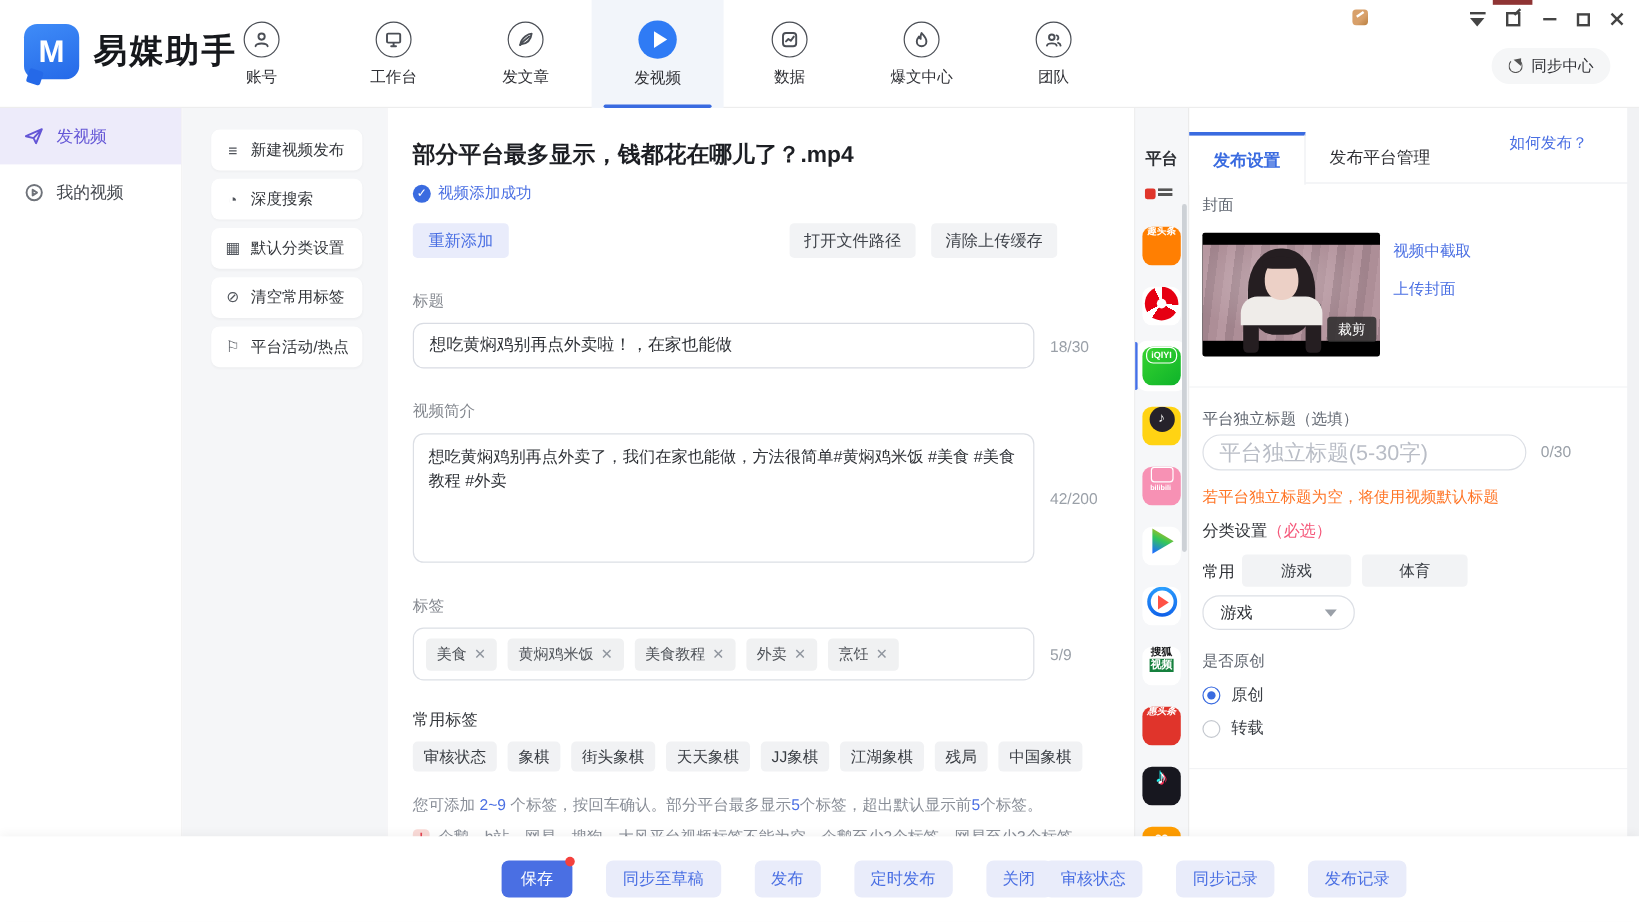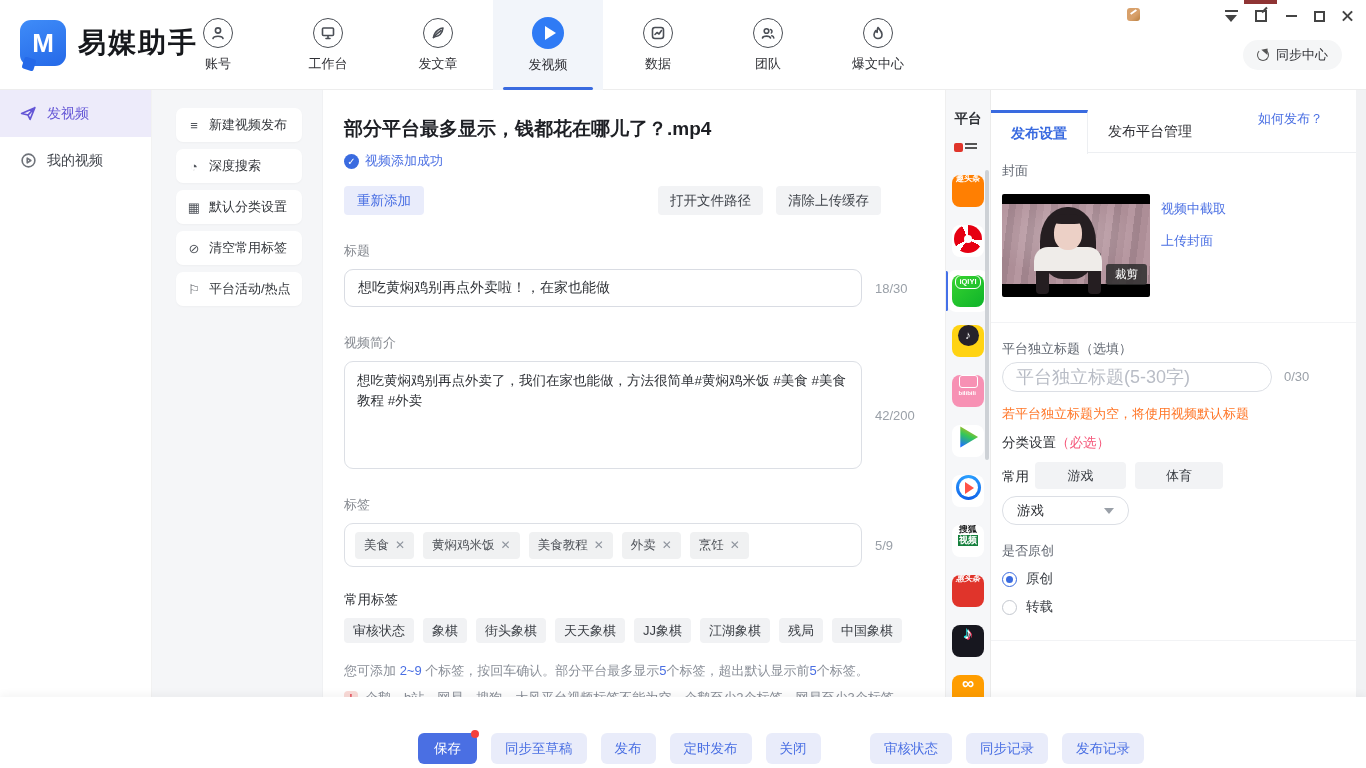--- a/index.html
+++ b/index.html
@@ -83,21 +83,21 @@
   #common-tags-row{margin-top:24px;display:flex;align-items:center;gap:9px;flex-wrap:wrap;width:560px;}
   #common-tags-label{font-size:13.5px;color:#33363b;margin-right:2px;}
   .ctag{background:#f1f2f4;border-radius:4px;height:25px;display:flex;align-items:center;padding:0 9px;font-size:13px;color:#3a3e44;cursor:pointer;}
   #hint1{margin-top:19px;font-size:13px;color:#8a8f98;}
   #hint1 .hl{color:#4a6fe3;}
   #hint2{margin-top:9px;display:flex;align-items:center;gap:7px;font-size:13px;color:#8a8f98;}
   .warn-ic{width:14px;height:14px;border-radius:4px;background:#fadbd8;color:#e64552;font-weight:bold;font-size:10px;display:flex;align-items:center;justify-content:center;flex:none;}
 
   
   #platform-col{position:absolute;left:945px;top:90px;width:45px;height:607px;background:#f6f7f9;border-left:1px solid #efefef;overflow:hidden;}
-  #platform-title{margin-top:20px;text-align:center;font-size:13.5px;color:#2e3136;font-weight:bold;}
+  #platform-title{margin-top:34px;text-align:center;font-size:13.5px;color:#2e3136;font-weight:bold;}
   #p-scrollbar{position:absolute;right:1px;top:80px;width:4px;height:290px;background:#cdd1d6;border-radius:2px;}
   .p-list{margin-top:10px;display:flex;flex-direction:column;align-items:center;}
   .p-item{width:42px;height:42px;margin-bottom:8px;display:flex;align-items:center;justify-content:center;position:relative;cursor:pointer;flex:none;}
   .p-item.selected{background:#fff;border-radius:9px;}
   .p-item.selected::before{content:"";position:absolute;left:-2px;top:1px;bottom:1px;width:3px;background:#4470e8;border-radius:2px;}
   .p-ic{width:32px;height:32px;border-radius:8px;display:flex;flex-direction:column;align-items:center;overflow:hidden;}
   .g1,.g2{font-style:normal;line-height:1;}
   .p-partial{height:18px;margin-bottom:14px;}
   .p-partial .p-ic{width:28px;height:14px;border-radius:0;flex-direction:row;gap:2px;background:transparent;}
   .p-partial .g1{width:9px;height:9px;background:#e0352b;border-radius:2px;}
@@ -169,21 +169,21 @@
   #orig-label{position:absolute;left:11px;top:452px;font-size:13px;color:#606670;}
   .radio-row{position:absolute;left:11px;display:flex;align-items:center;gap:9px;font-size:13.5px;color:#3a3e44;cursor:pointer;}
   #radio-1{top:480px;} #radio-2{top:508px;}
   .radio{width:15px;height:15px;border-radius:50%;border:1px solid #c4c8cf;background:#fff;display:flex;align-items:center;justify-content:center;}
   .radio.checked{border-color:#3a6be0;}
   .radio.checked::after{content:"";width:7px;height:7px;border-radius:50%;background:#3a6be0;}
   #page-scrollbar{position:absolute;right:0;top:90px;width:10px;height:607px;background:#f1f2f4;}
 
   
   #footer{position:absolute;left:0;top:697px;width:1366px;height:71px;background:#fff;box-shadow:0 -3px 8px rgba(0,0,0,0.045);z-index:20;}
-  .fgroup{position:absolute;top:36px;display:flex;gap:14px;justify-content:flex-end;}
+  .fgroup{position:absolute;top:20px;display:flex;gap:28px;justify-content:flex-end;}
   #fgroup-left{left:418px;} #fgroup-right{left:870px;}
   .fbtn{height:31px;padding:0 14px;border-radius:6px;background:#e9ecfa;color:#4a6fe3;font-size:13.5px;border:none;cursor:pointer;position:relative;font-family:inherit;}
   .fbtn.primary{background:#4a6fe3;color:#fff;padding:0 16px;}
   .fbtn.badged::after{content:"";position:absolute;right:-2px;top:-3px;width:8px;height:8px;border-radius:50%;background:#f4413d;}
 </style>
 </head>
 <body>
 
 <div id="topbar">
   <div id="red-strip"></div>
@@ -251,35 +251,35 @@
         <svg class="nav-svg" viewBox="0 0 16 16">
             <rect x="2.5" y="2.5" width="11" height="11" rx="2.5"></rect>
             <path d="M5 9.5 L7 7.5 L9 9 L11.5 5.5"></path>
           </svg>
       </div>
       <div class="nav-lbl">数据</div>
     </div>
     <div class="nav-item">
       <div class="nav-ic">
         <svg class="nav-svg" viewBox="0 0 16 16">
+            <path d="M8 2.5 C9.5 4.5 12 6.5 12 9.5 C12 12 10.2 13.5 8 13.5 C5.8 13.5 4 12 4 9.5 C4 7.8 5 6.5 5.8 5.5 C6 6.5 6.5 7 7.2 7.3 C7 5.5 7.3 3.8 8 2.5 Z"></path>
+          </svg>
+      </div>
+      <div class="nav-lbl">爆文中心</div>
+    </div>
+    <div class="nav-item">
+      <div class="nav-ic">
+        <svg class="nav-svg" viewBox="0 0 16 16">
             <circle cx="6.5" cy="6" r="2.3"></circle>
             <path d="M2.5 13 C3 10.5 10 10.5 10.5 13"></path>
             <path d="M10.5 4.5 C12 4.8 12.5 7 11.3 8"></path>
             <path d="M11.8 10.7 C13.2 11 13.7 12 13.8 13"></path>
           </svg>
       </div>
       <div class="nav-lbl">团队</div>
-    </div>
-    <div class="nav-item">
-      <div class="nav-ic">
-        <svg class="nav-svg" viewBox="0 0 16 16">
-            <path d="M8 2.5 C9.5 4.5 12 6.5 12 9.5 C12 12 10.2 13.5 8 13.5 C5.8 13.5 4 12 4 9.5 C4 7.8 5 6.5 5.8 5.5 C6 6.5 6.5 7 7.2 7.3 C7 5.5 7.3 3.8 8 2.5 Z"></path>
-          </svg>
-      </div>
-      <div class="nav-lbl">爆文中心</div>
     </div>
   </div>
 
   <div id="sync-btn">
     <span class="sync-ic"></span>
     <span>同步中心</span>
   </div>
 </div>
 
 <div id="sidebar">

